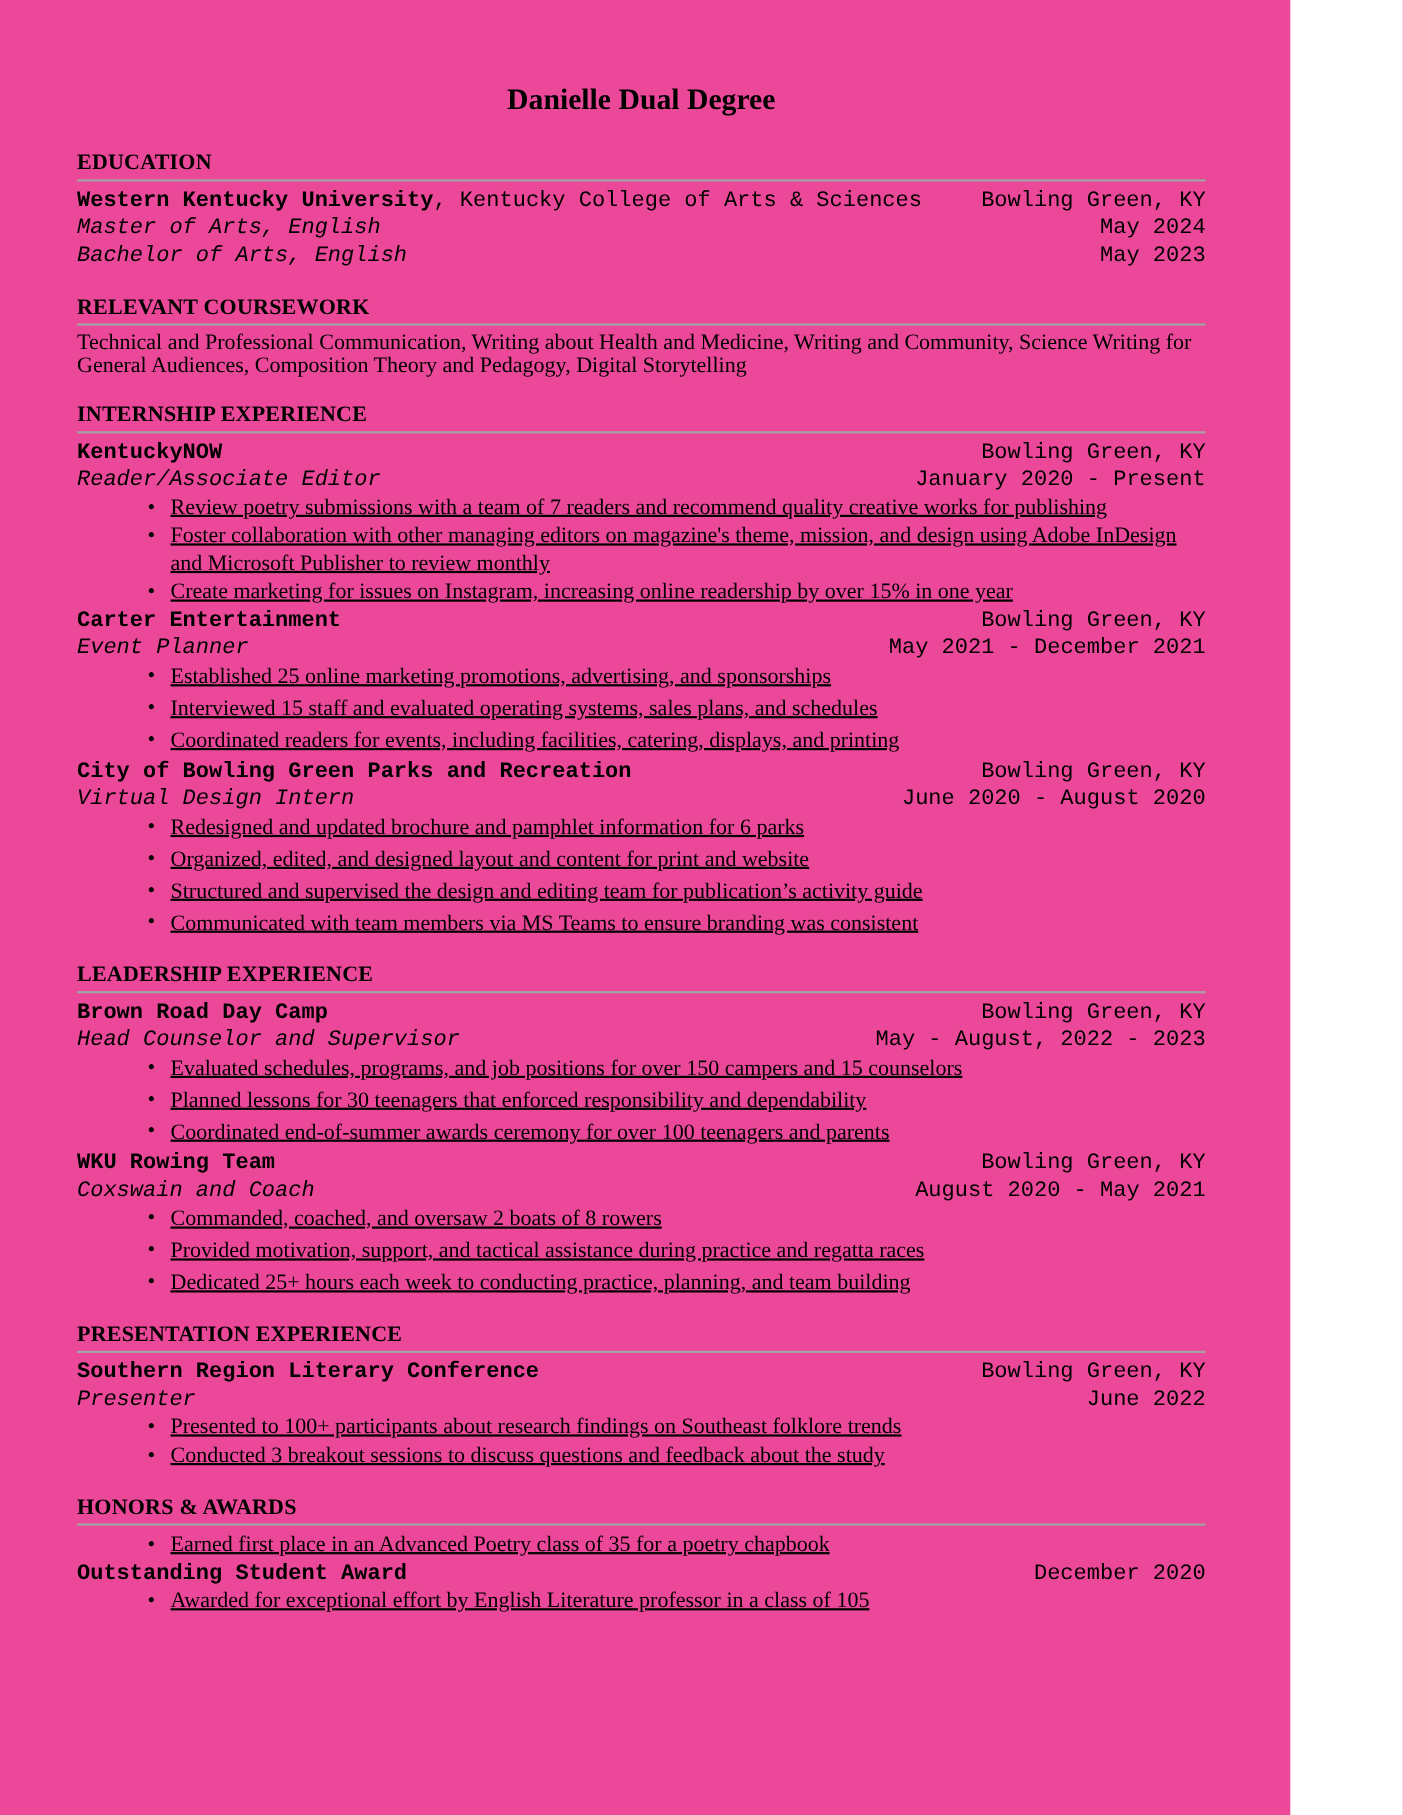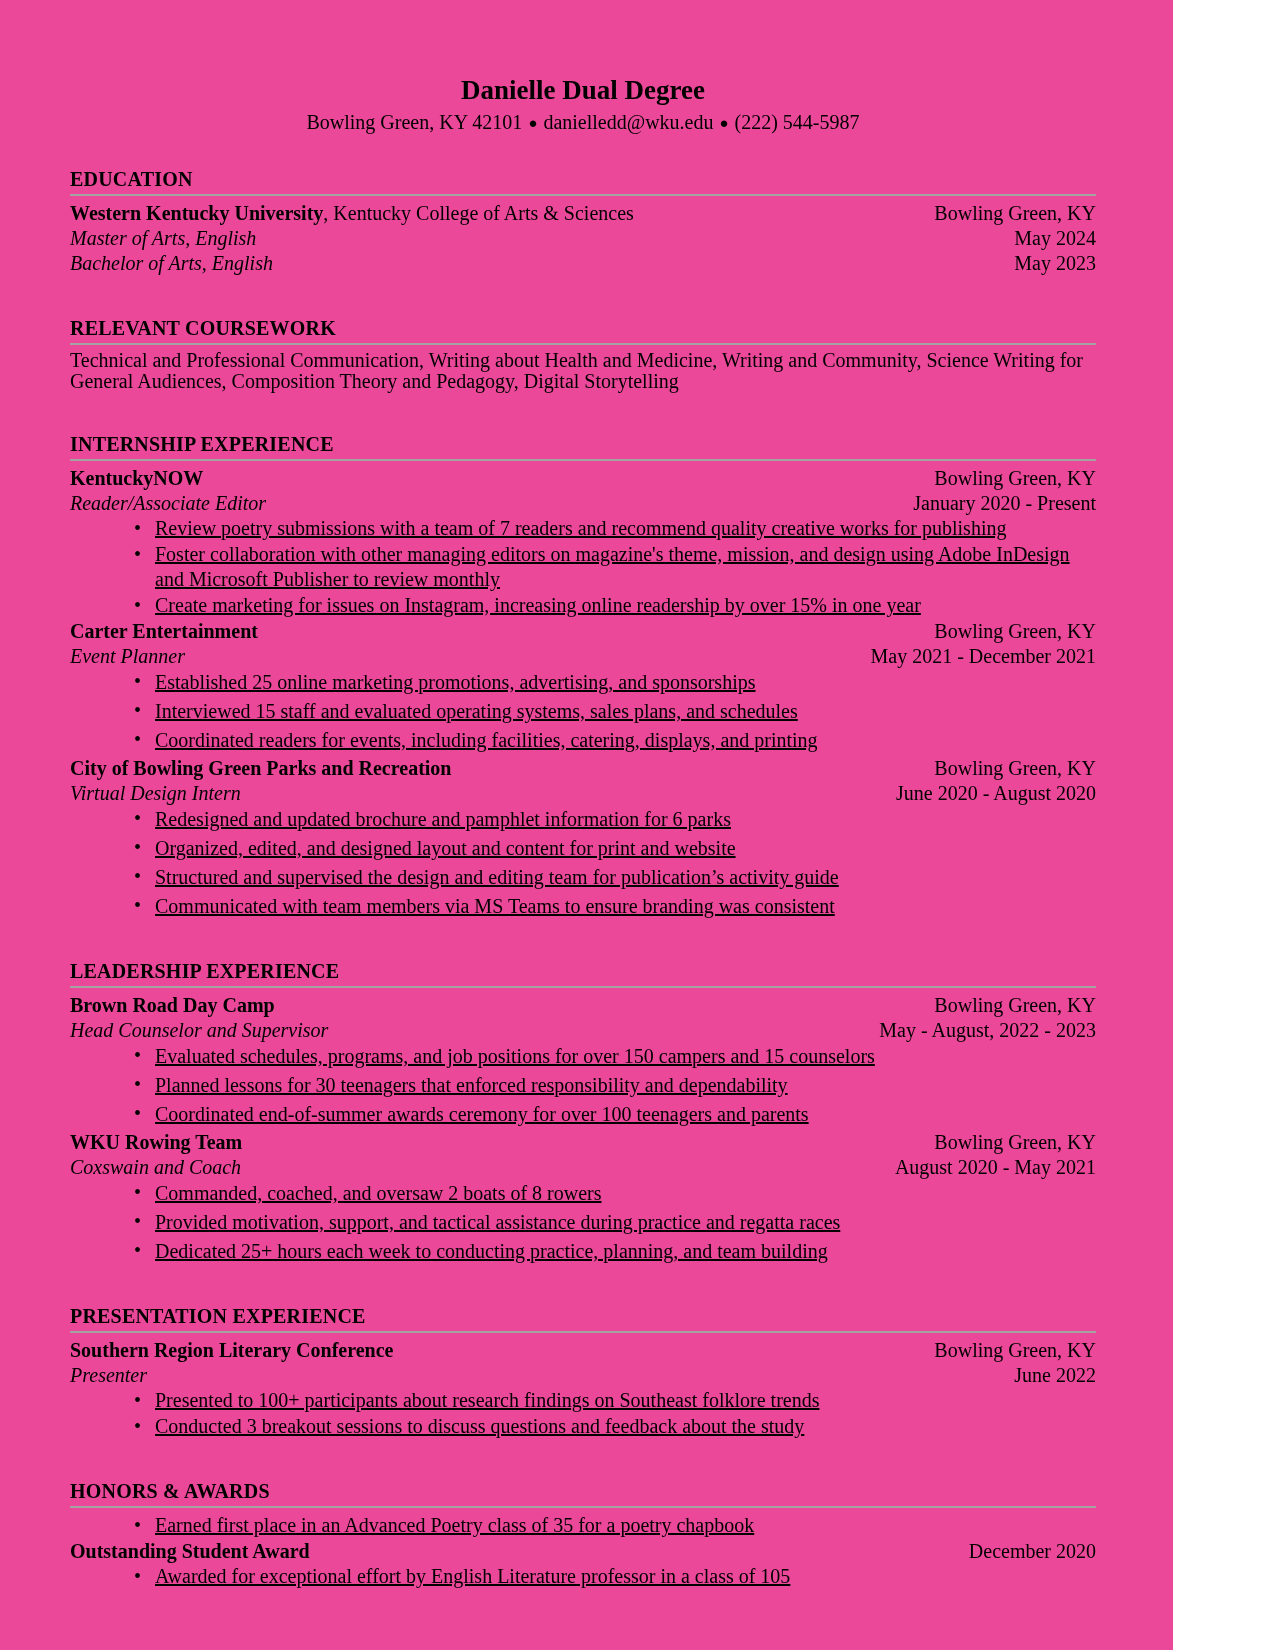--- a/index.html
+++ b/index.html
@@ -14,32 +14,32 @@
     background: #ec4899;
     padding: 74px 77px 60px 70px;
   }
   
   .res-header { text-align: center; margin-bottom: 30px; }
   .res-name { font-size: 27px; font-weight: bold; line-height: 32px; }
   .res-contact { font-size: 20px; line-height: 28px; margin-top: 2px; }
   .sep { display: inline-block; margin: 0 6px; font-size: 15px; vertical-align: 1px; }
 
   
-  .section { margin-top: 40px; }
+  .section { margin-top: 22px; }
   .section-heading {
     font-size: 20px;
     font-weight: bold;
     letter-spacing: 0.2px;
     padding-bottom: 3px;
     border-bottom: 2px solid #a3a3a3;
     line-height: 24px;
   }
   .section-body { padding-top: 5px; }
 
-  .row { display: flex; justify-content: space-between; align-items: flex-start; }
+  .row { display: flex; justify-content: space-between; align-items: flex-start; font-family: Liberation Mono, monospace; }
   .row .left { text-align: left; }
   .row .right { text-align: right; white-space: nowrap; }
   .org { font-weight: bold; font-size: 20px; line-height: 25px; }
   .org-rest { font-weight: normal; }
   .loc { font-size: 20px; line-height: 25px; }
   .role { font-style: italic; font-size: 20px; line-height: 25px; }
   .dates { font-size: 20px; line-height: 25px; }
 
   ul.bullets { list-style: none; margin: 0 0 1px 0; padding: 0; text-decoration: underline; }
   ul.bullets li {
@@ -60,23 +60,20 @@
   .entry { margin-top: 0; }
   .paragraph { font-size: 20px; line-height: 21px; }
 </style>
 </head>
 <body>
 
 <div class="page">
 
   <div class="res-header">
     <div class="res-name">Danielle Dual Degree</div>
-    <div class="res-contact">
-      <span>Bowling Green, KY 42101</span><span class="sep">●</span><span>danielledd@wku.edu</span><span class="sep">●</span><span>(222) 544-5987</span>
-    </div>
   </div>
 
   <div class="section" style="margin-top:0">
     <div class="section-heading">EDUCATION</div>
     <div class="section-body">
       <div class="row">
         <div class="left org">
           <span>Western Kentucky University</span><span class="org-rest">, Kentucky College of Arts &amp; Sciences</span>
         </div>
         <div class="right loc">Bowling Green, KY</div>

